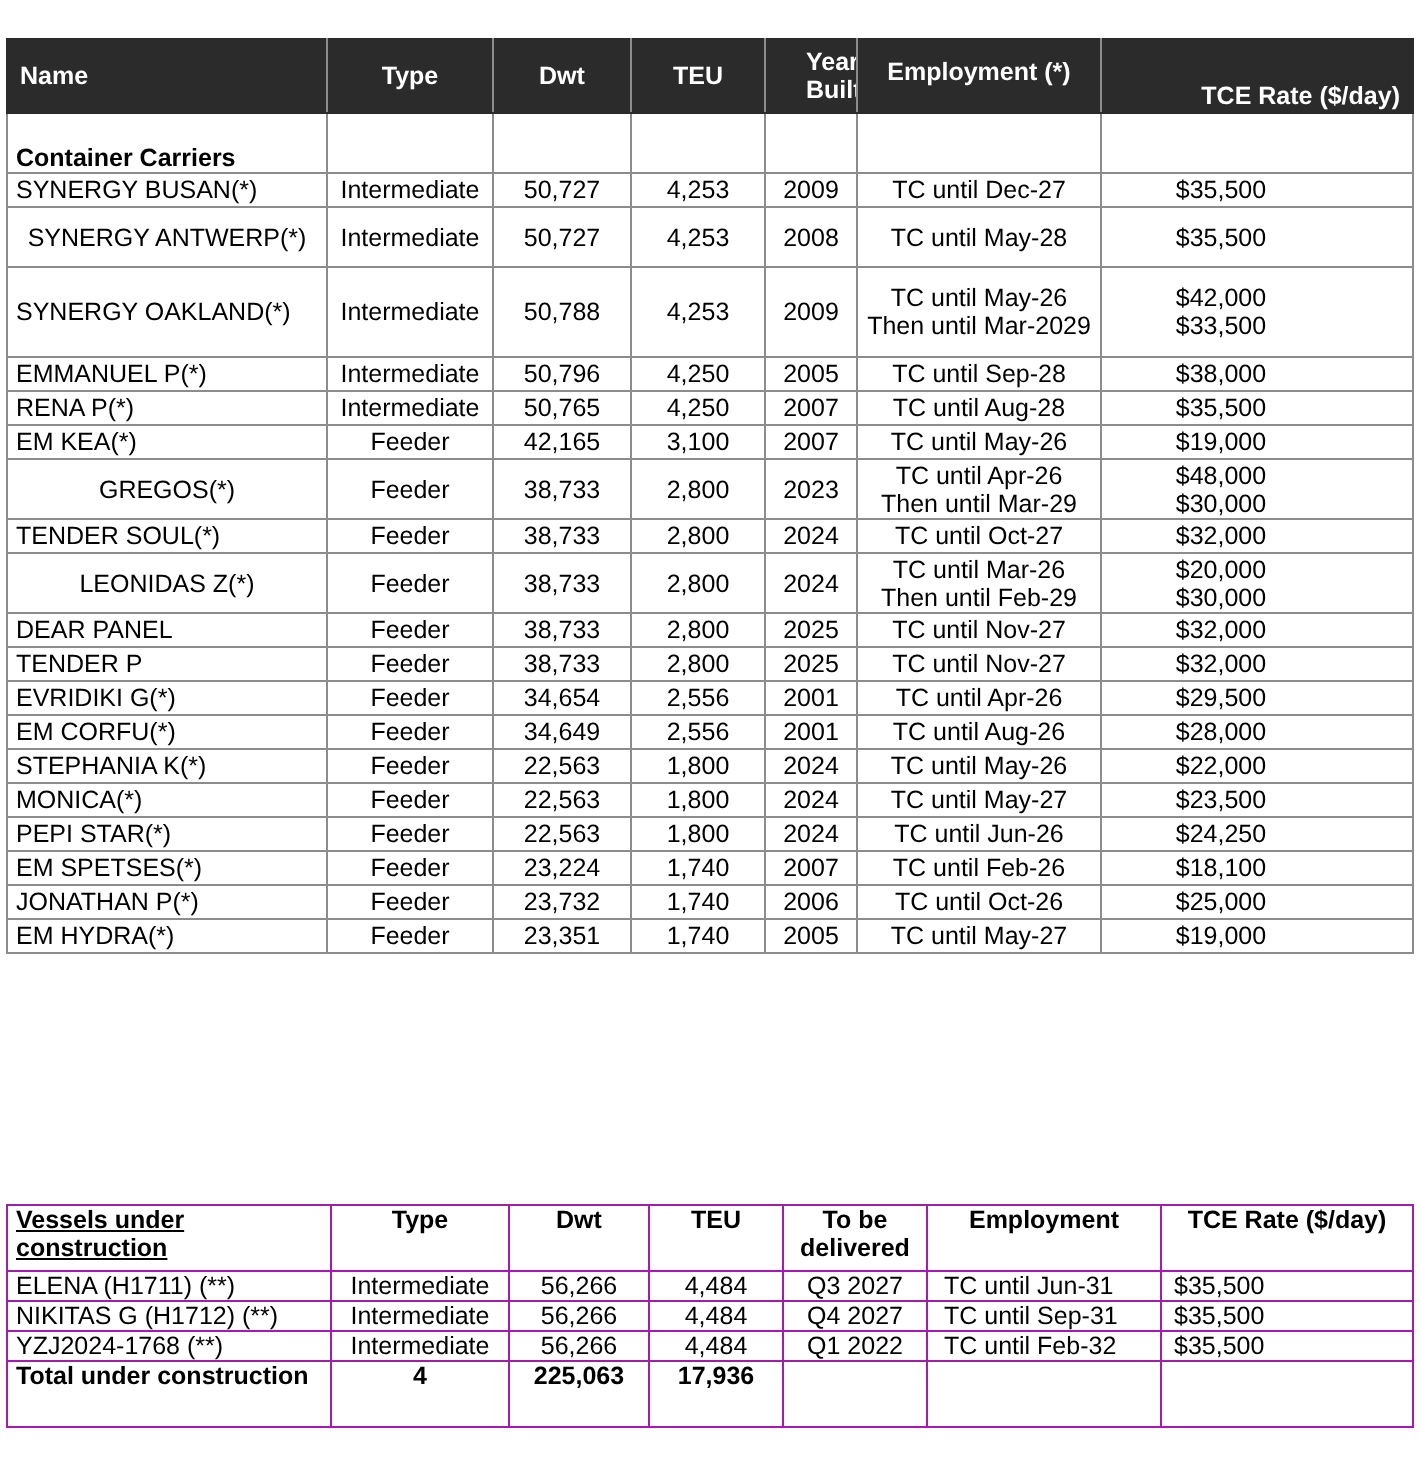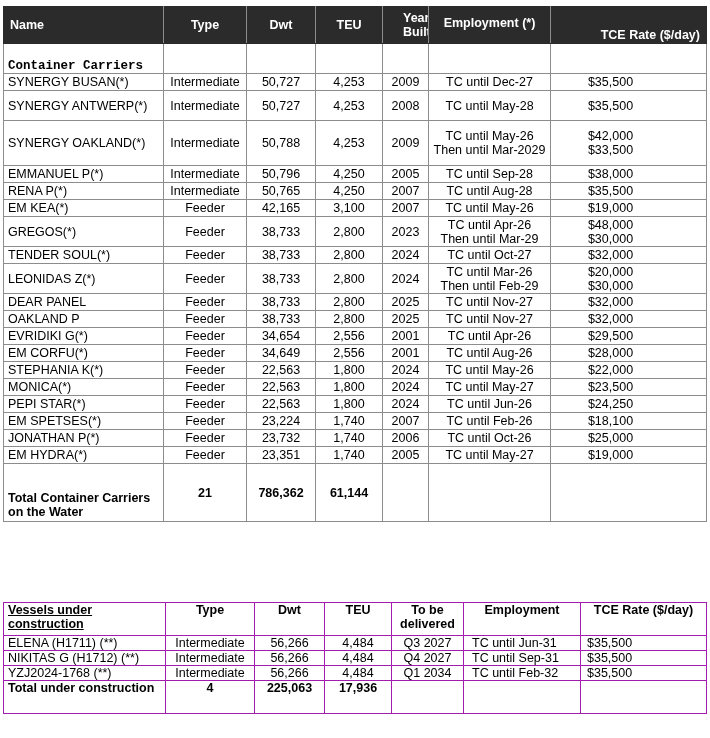--- a/index.html
+++ b/index.html
@@ -1,31 +1,31 @@
 <!DOCTYPE html>
 <html><head>
 <meta charset="utf-8">
 <style>
   html, body { margin:0; padding:0; background:#ffffff; }
   body { width:710px; height:738px; position:relative; overflow:hidden;
          font-family:"Liberation Sans", sans-serif; color:#000; font-size:12.5px; }
   table { border-collapse:collapse; table-layout:fixed; position:absolute; left:3px; }
   td, th { padding:0 4px; line-height:14px; overflow:hidden; }
-  #t1 { top:6px; width:703px; }
+  #t1 { top:19px; width:703px; }
   #t1 td { border:1px solid #8c8c8c; }
   #t1 thead th { background:#2b2b2b; color:#fff; font-weight:bold; border:1px solid #2b2b2b; border-right-color:#8c8c8c; height:32px; }
   #t1 thead th.l { text-align:left; }
   #t1 thead th.name { vertical-align:middle; text-align:left; padding-left:6px; }
   #t1 thead th.tce { vertical-align:bottom; padding-bottom:1px; text-align:right; padding-right:6px; border-right-color:#2b2b2b; }
   #t1 thead th.emp { vertical-align:middle; padding-bottom:4px; }
   .c { text-align:center; }
   .sect td { height:29px; vertical-align:bottom; }
-  .sect td.label { font-weight:bold;font-family:Liberation Mono, monospace; }
+  .sect td.label { font-weight:bold; }
   tr.r1 td { height:16px; }
-  tr.r2 td { height:29px; }
+  tr.r2 td { height:29px;text-align:center; }
   tr.r3 td { height:44px; }
   tr.total td { height:55px; font-weight:bold; vertical-align:middle; }
   tr.total td.label { vertical-align:bottom; padding-bottom:2px; }
   #t2 { top:602px; width:703px; }
   #t2 td { border:1px solid #a21caf; }
   #t2 thead td { font-weight:bold; vertical-align:top; height:32px; }
   #t2 thead td.label { text-decoration:underline; }
   #t2 tbody tr.row td { height:14px; }
   #t2 tr.total td { height:32px; font-weight:bold; vertical-align:top; }
   .tce-cell { padding-right:40px; }
@@ -153,21 +153,21 @@
       <tr class="r1">
         <td>DEAR PANEL</td>
         <td class="c">Feeder</td>
         <td class="c">38,733</td>
         <td class="c">2,800</td>
         <td class="c">2025</td>
         <td class="c" style="white-space:pre-line">TC until Nov-27</td>
         <td class="c tce-cell" style="white-space:pre-line">$32,000</td>
       </tr>
       <tr class="r1">
-        <td>OAKLAND P</td>
+        <td>TENDER P</td>
         <td class="c">Feeder</td>
         <td class="c">38,733</td>
         <td class="c">2,800</td>
         <td class="c">2025</td>
         <td class="c" style="white-space:pre-line">TC until Nov-27</td>
         <td class="c tce-cell" style="white-space:pre-line">$32,000</td>
       </tr>
       <tr class="r1">
         <td>EVRIDIKI G(*)</td>
         <td class="c">Feeder</td>
@@ -232,29 +232,20 @@
         <td class="c tce-cell" style="white-space:pre-line">$25,000</td>
       </tr>
       <tr class="r1">
         <td>EM HYDRA(*)</td>
         <td class="c">Feeder</td>
         <td class="c">23,351</td>
         <td class="c">1,740</td>
         <td class="c">2005</td>
         <td class="c" style="white-space:pre-line">TC until May-27</td>
         <td class="c tce-cell" style="white-space:pre-line">$19,000</td>
-      </tr>
-      <tr class="total">
-        <td class="label">Total Container Carriers on the Water</td>
-        <td class="c">21</td>
-        <td class="c">786,362</td>
-        <td class="c">61,144</td>
-        <td></td>
-        <td></td>
-        <td></td>
       </tr>
     </tbody>
 </table>
 
 <table id="t2">
   <colgroup>
     <col style="width:162px">
       <col style="width:89px">
       <col style="width:70px">
       <col style="width:67px">
@@ -290,21 +281,21 @@
         <td class="c">4,484</td>
         <td class="c">Q4 2027</td>
         <td style="padding-left:8px">TC until Sep-31</td>
         <td style="padding-left:6px">$35,500</td>
       </tr>
       <tr class="row">
         <td>YZJ2024-1768 (**)</td>
         <td class="c">Intermediate</td>
         <td class="c">56,266</td>
         <td class="c">4,484</td>
-        <td class="c">Q1 2034</td>
+        <td class="c">Q1 2022</td>
         <td style="padding-left:8px">TC until Feb-32</td>
         <td style="padding-left:6px">$35,500</td>
       </tr>
       <tr class="total">
         <td>Total under construction</td>
         <td class="c">4</td>
         <td class="c">225,063</td>
         <td class="c">17,936</td>
         <td></td>
         <td></td>

